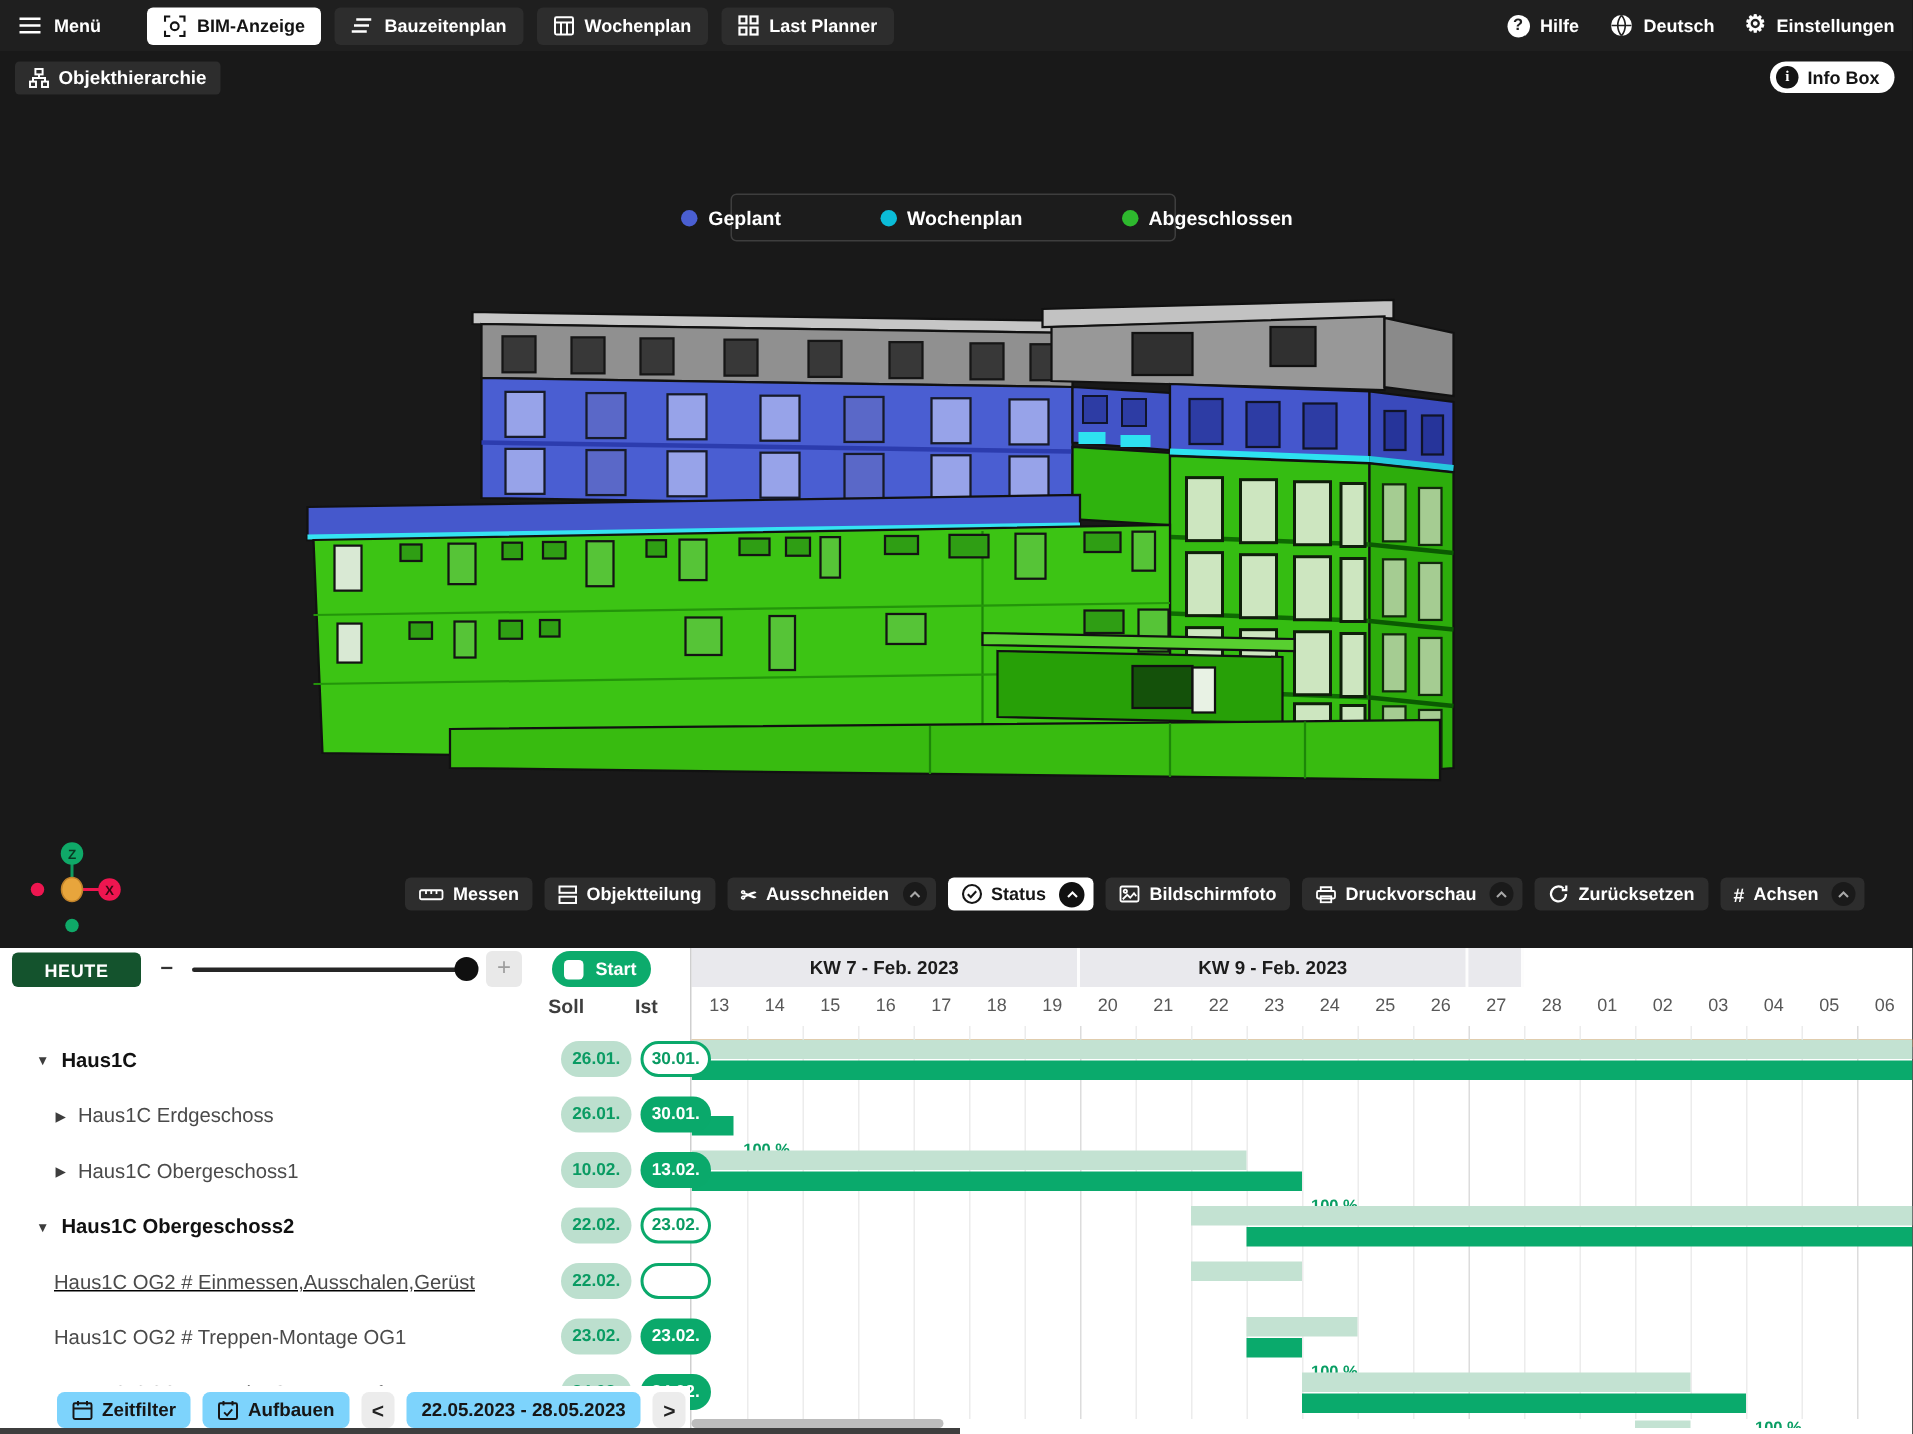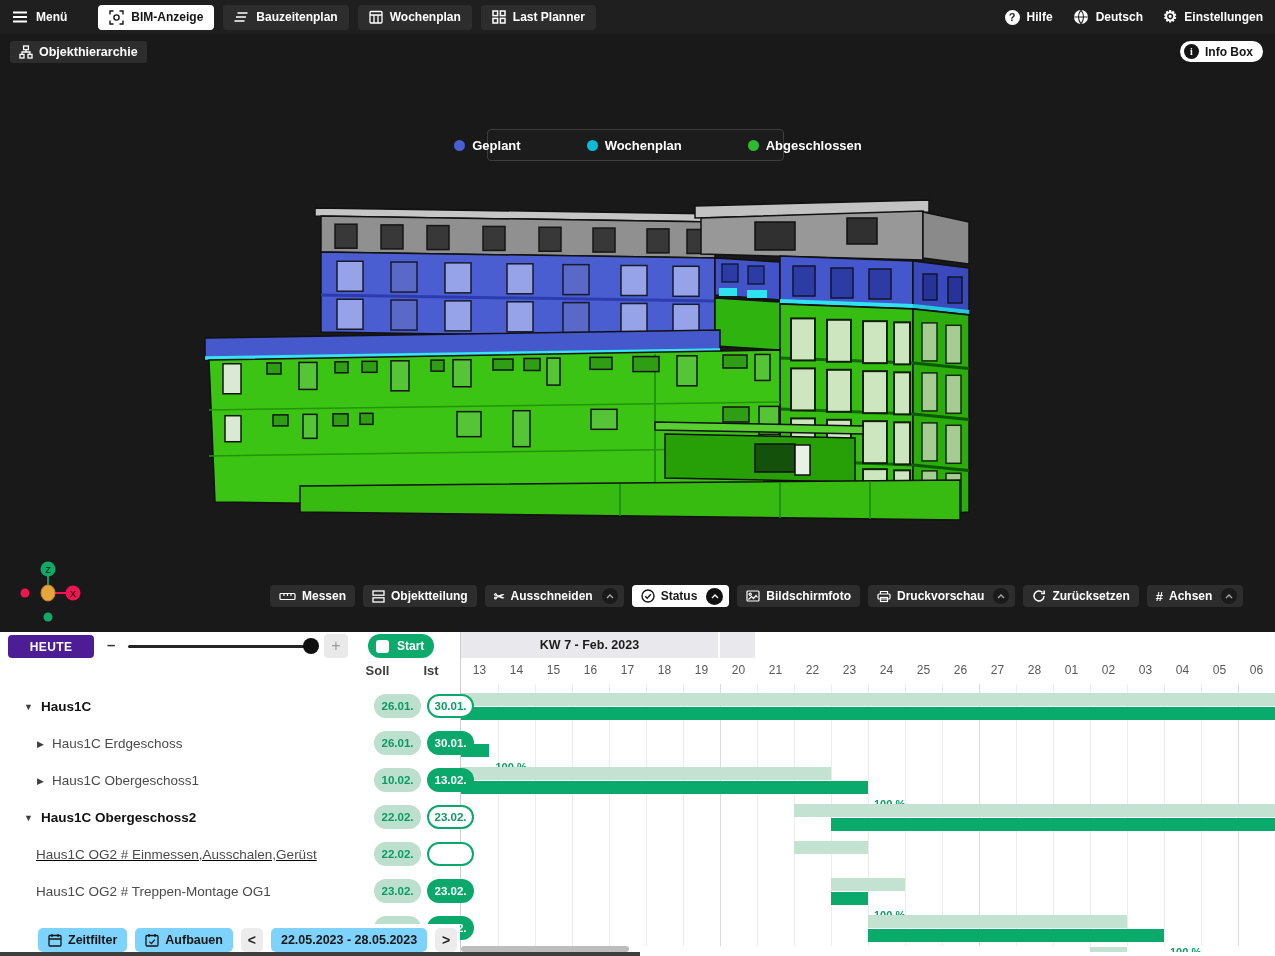--- a/index.html
+++ b/index.html
@@ -50,21 +50,21 @@
   .vt-btn.active { background:#fff; color:#161616; }
   .vt-caret { width:16px; height:16px; border-radius:50%; background:#1a1a1a; color:#a8a8a8;
               display:flex; align-items:center; justify-content:center; margin-left:3px; margin-right:-3px; }
   .vt-btn.active .vt-caret { background:#111; color:#fff; width:17px; height:17px; }
   .glyph-ic { font-size:13px; line-height:1; }
 
   
   #gantt { position:absolute; left:0; top:632px; width:1275px; height:324px; background:#fff; }
   #g-div { position:absolute; left:460px; top:0; width:1px; height:324px; background:#cfcfcf; }
 
-  #g-heute { position:absolute; left:8px; top:3px; width:86px; height:23px; background:#4c1d95; color:#fff;
+  #g-heute { position:absolute; left:8px; top:3px; width:86px; height:23px; background:#14532d; color:#fff;
              border:none; border-radius:4px; font:700 12px "Liberation Sans",sans-serif; letter-spacing:.4px; }
   #g-minus { position:absolute; left:107px; top:4px; font:700 15px "Liberation Sans",sans-serif; color:#333; }
   #g-track { position:absolute; left:128px; top:13px; width:190px; height:3px; background:#262626; border-radius:2px; }
   #g-thumb { position:absolute; left:303px; top:6px; width:16px; height:16px; background:#101010; border-radius:50%; }
   #g-plus  { position:absolute; left:324px; top:2px; width:24px; height:24px; background:#e9e9e9; color:#9d9d9d;
              border:none; border-radius:4px; font:400 16px "Liberation Sans",sans-serif; }
   #g-start { position:absolute; left:368px; top:2px; width:66px; height:24px; background:#0cab6c; border:none;
              border-radius:13px; display:flex; align-items:center; gap:8px; padding-left:8px; }
   #g-start .sq { width:13px; height:13px; background:#fff; border-radius:3px; }
   #g-start .lbl { color:#fff; font:700 12px "Liberation Sans",sans-serif; }
@@ -474,20 +474,21 @@
   <button id="g-plus">+</button>
   <button id="g-start">
     <span class="sq"></span>
     <span class="lbl">Start</span>
   </button>
   <div class="col-head" style="left:354px;width:47px">Soll</div>
   <div class="col-head" style="left:407px;width:48px">Ist</div>
 
   <div id="g-weeks">
       <div class="wk" style="width: 259px;">KW 7 - Feb. 2023</div>
+      <div class="wk" style="width: 259px;">KW 9 - Feb. 2023</div>
       <div class="wk" style="width: 37px;"></div>
     </div>
   <div id="g-days">
       <div class="day">13</div>
       <div class="day">14</div>
       <div class="day">15</div>
       <div class="day">16</div>
       <div class="day">17</div>
       <div class="day">18</div>
       <div class="day">19</div>

